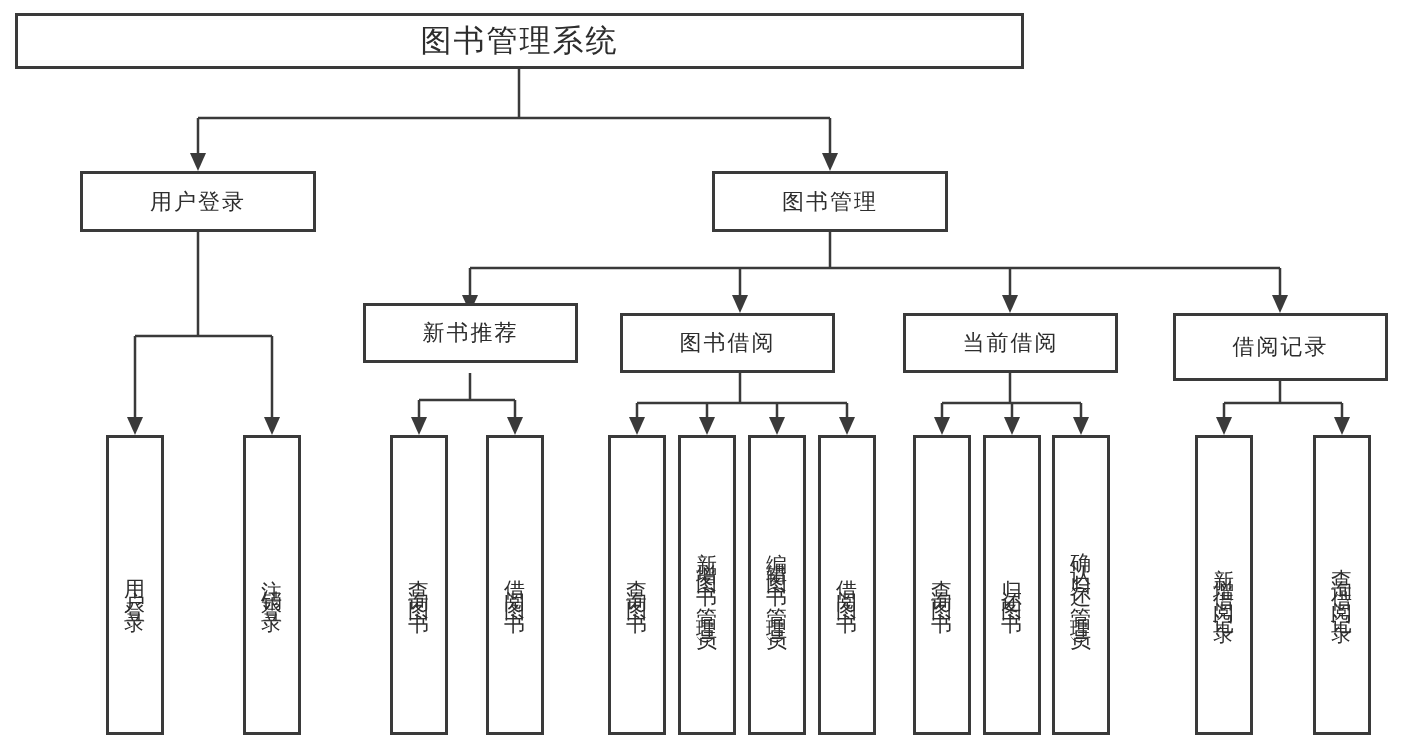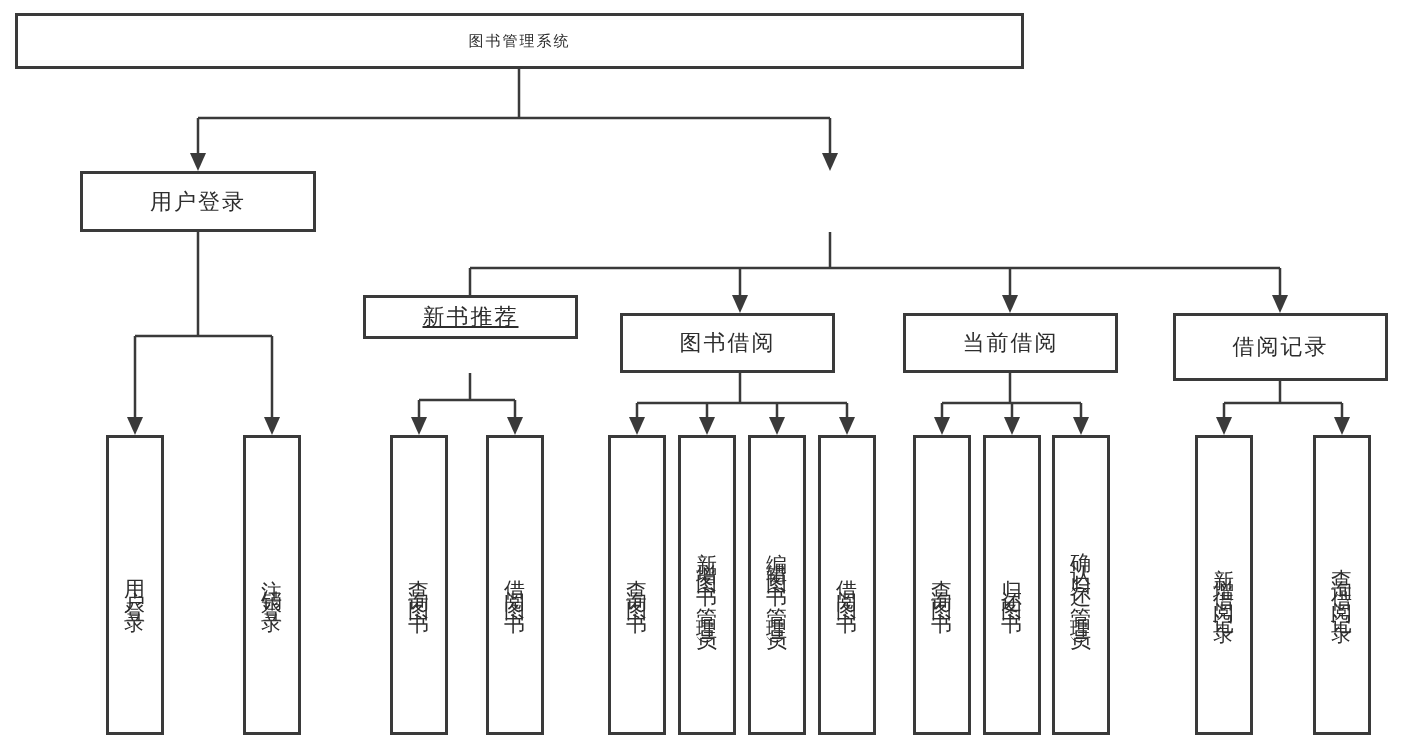--- a/index.html
+++ b/index.html
@@ -22,21 +22,21 @@
     box-sizing: border-box;
     border: 3px solid #3a3a3a;
     background: #ffffff;
     display: flex;
     align-items: center;
     justify-content: center;
     color: #2d2d2d;
     z-index: 2;
   }
   .h-node { font-size: 22px; letter-spacing: 2px; white-space: nowrap; }
-  .root-node { font-size: 15px; }
+  .root-node { font-size: 31px; }
   .v-node { font-size: 21px; }
   .v-node .vtext {
     writing-mode: vertical-lr;
     text-orientation: mixed;
     letter-spacing: 11px;
     line-height: 1;
     max-height: 292px;
   }
   .watermark {
     position: absolute;
@@ -97,22 +97,25 @@
     </g>
   </svg>
 
   <div class="node h-node root-node" style="left:15px; top:13px; width:1009px; height:56px;">
     <span>图书管理系统</span>
   </div>
 
   <div class="node h-node" style="left:80px; top:171px; width:236px; height:61px;">
     <span>用户登录</span>
   </div>
+  <div class="node h-node" style="left:712px; top:171px; width:236px; height:61px;">
+    <span>图书管理</span>
+  </div>
 
-  <div class="node h-node" style="left:363px; top:295px; width:215px; height:44px;text-decoration:underline;">
+  <div class="node h-node" style="left:363px; top:303px; width:215px; height:60px;">
     <span>新书推荐</span>
   </div>
   <div class="node h-node" style="left:620px; top:313px; width:215px; height:60px;">
     <span>图书借阅</span>
   </div>
   <div class="node h-node" style="left:903px; top:313px; width:215px; height:60px;text-align:right;">
     <span>当前借阅</span>
   </div>
   <div class="node h-node" style="left:1173px; top:313px; width:215px; height:68px;">
     <span>借阅记录</span>

